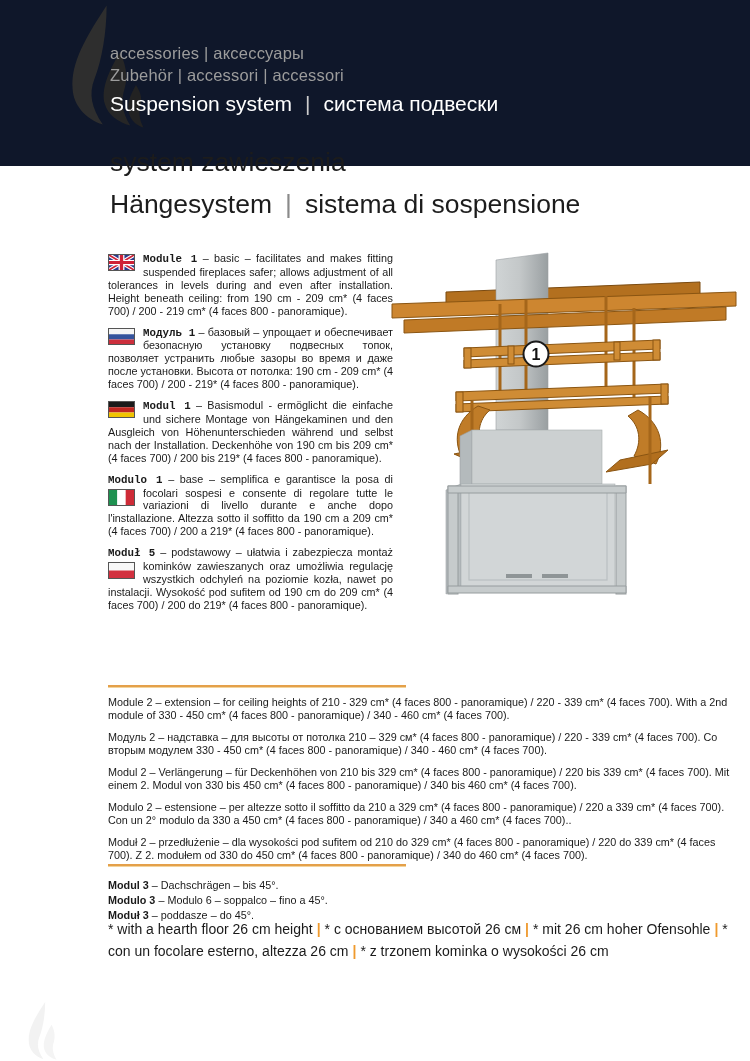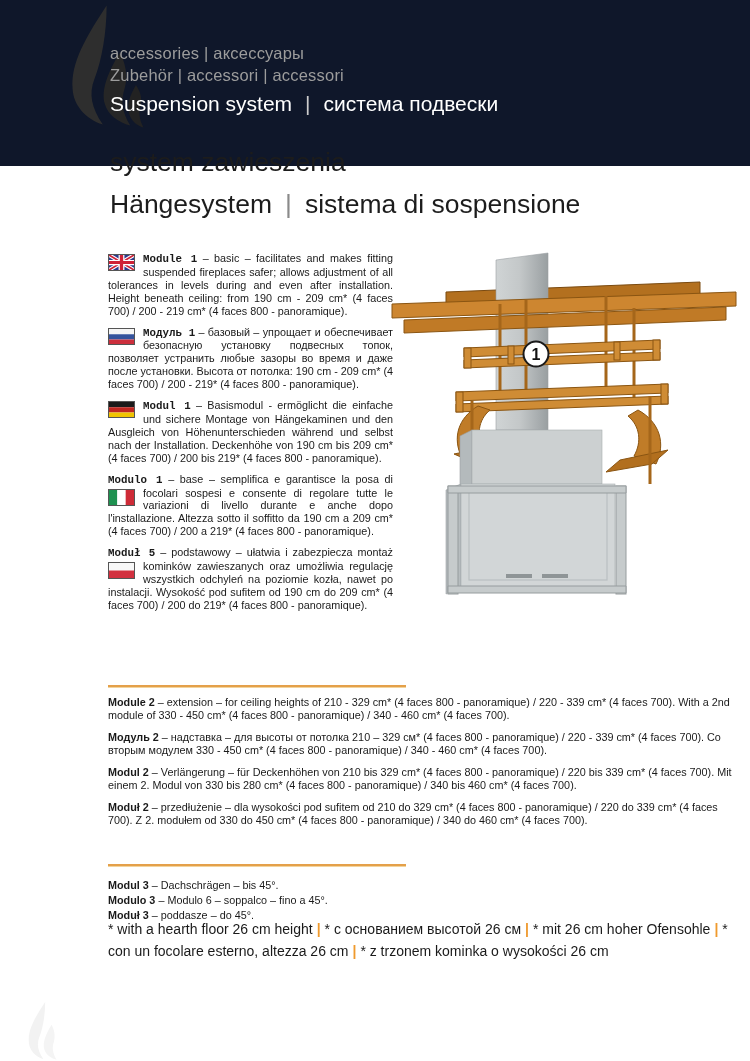--- a/index.html
+++ b/index.html
@@ -27,21 +27,21 @@
   
   .illustration{position:absolute;left:388px;top:246px;width:354px;height:352px;}
   .illustration svg{display:block;width:100%;height:100%;}
   .badge-num{font-family:"Liberation Sans","DejaVu Sans",sans-serif;font-size:16px;font-weight:bold;fill:#111;}
   
   .divider{position:absolute;left:108px;width:298px;height:2px;background:#e4a04a;border-bottom:1px solid #f3d49c;}
   .div1{top:685px;} .div2{top:864px;}
   
   .module2{position:absolute;left:108px;top:696px;width:634px;}
   .m2{margin:0 0 9px 0;font-size:10.8px;line-height:13px;}
-  .m2 b{font-weight:bold;}
+  .m2 b{font-weight:normal;}
   
   .module3{position:absolute;left:108px;top:878px;width:634px;}
   .m3{margin:0;font-size:10.8px;line-height:15px;}
   .m3 b{font-weight:bold;}
   
   .footnote{position:absolute;left:108px;top:918px;width:634px;font-size:14px;line-height:22px;}
   .footnote .pipe{color:#ef9a2e;padding:0 4px;font-weight:bold;}
   
   .watermark{position:absolute;left:16px;bottom:0px;width:52px;height:60px;opacity:1;}
 </style>
@@ -194,21 +194,22 @@
         <text class="badge-num" x="148" y="114" text-anchor="middle">1</text>
       </g>
     </svg>
   </div>
 
   <div class="divider div1"></div>
 
   <div class="module2">
     <p class="m2"><b>Module 2</b><span> – extension – for ceiling heights of 210 - 329 cm* (4 faces 800 - panoramique) / 220 - 339 cm* (4 faces 700). With a 2nd module of 330 - 450 cm* (4 faces 800 - panoramique) / 340 - 460 cm* (4 faces 700).</span></p>
     <p class="m2"><b>Модуль 2</b><span> – надставка – для высоты от потолка 210 – 329 см* (4 faces 800 - panoramique) / 220 - 339 cm* (4 faces 700). Со вторым модулем 330 - 450 cm* (4 faces 800 - panoramique) / 340 - 460 cm* (4 faces 700).</span></p>
-    <p class="m2"><b>Modul 2</b><span> – Verlängerung – für Deckenhöhen von 210 bis 329 cm* (4 faces 800 - panoramique) / 220 bis 339 cm* (4 faces 700). Mit einem 2. Modul von 330 bis 280 cm* (4 faces 800 - panoramique) / 340 bis 460 cm* (4 faces 700).</span></p>
+    <p class="m2"><b>Modul 2</b><span> – Verlängerung – für Deckenhöhen von 210 bis 329 cm* (4 faces 800 - panoramique) / 220 bis 339 cm* (4 faces 700). Mit einem 2. Modul von 330 bis 450 cm* (4 faces 800 - panoramique) / 340 bis 460 cm* (4 faces 700).</span></p>
+    <p class="m2"><b>Modulo 2</b><span> – estensione – per altezze sotto il soffitto da 210 a 329 cm* (4 faces 800 - panoramique) / 220 a 339 cm* (4 faces 700). Con un 2° modulo da 330 a 450 cm* (4 faces 800 - panoramique) / 340 a 460 cm* (4 faces 700)..</span></p>
     <p class="m2"><b>Moduł 2</b><span> – przedłużenie – dla wysokości pod sufitem od 210 do 329 cm* (4 faces 800 - panoramique) / 220 do 339 cm* (4 faces 700). Z 2. modułem od 330 do 450 cm* (4 faces 800 - panoramique) / 340 do 460 cm* (4 faces 700).</span></p>
   </div>
 
   <div class="divider div2"></div>
 
   <div class="module3">
     <p class="m3"><b>Modul 3</b><span> – Dachschrägen – bis 45°.</span></p>
     <p class="m3"><b>Modulo 3</b><span> – Modulo 6 – soppalco – fino a 45°.</span></p>
     <p class="m3"><b>Moduł 3</b><span> – poddasze – do 45°.</span></p>
   </div>

